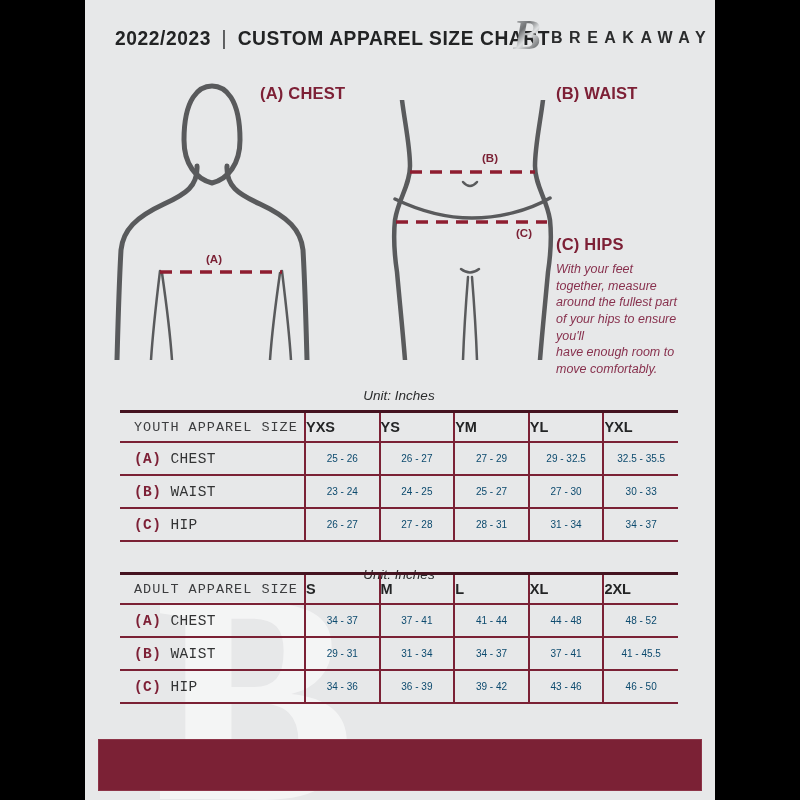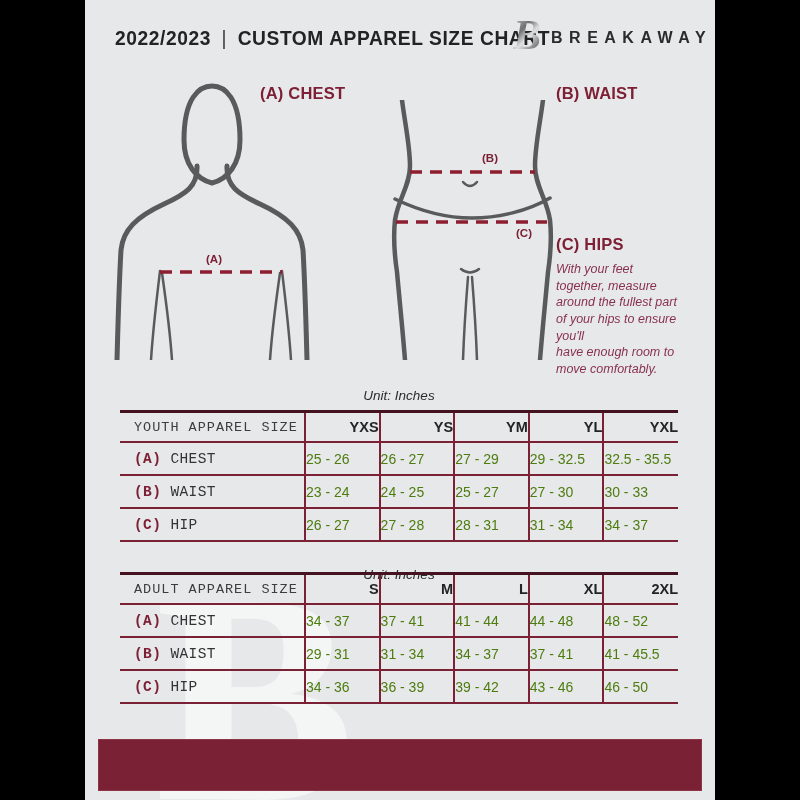--- a/index.html
+++ b/index.html
@@ -48,22 +48,22 @@
              font-weight:700;font-size:15.5px;letter-spacing:.4px;color:#232425;}
   .tbl-unit{position:absolute;left:35px;width:558px;text-align:center;z-index:1;
             font-style:italic;font-size:13.5px;color:#2b2c2d;}
   .youth-title{top:369px;} .youth-unit{top:388px;}
   .adult-title{top:548px;} .adult-unit{top:567px;}
   .size-table{position:absolute;left:35px;width:558px;z-index:1;border-collapse:collapse;
               table-layout:fixed;border-top:3px solid #451320;}
   .youth-table{top:410px;} .adult-table{top:559px;margin-top:13px;}
   .size-table th,.size-table td{border-bottom:2px solid #7b2135;padding:0;}
   .size-table th+th,.size-table td+td{border-left:2px solid #7b2135;}
-  .size-table th{height:28px;font-weight:700;font-size:14.5px;color:#232425;text-align:right;}
-  .size-table td{height:31px;font-size:14px;color:#4d7c0f;text-align:left;}
+  .size-table th{height:28px;font-weight:700;font-size:14.5px;color:#232425;text-align:left;}
+  .size-table td{height:31px;font-size:10px;color:#0c4a6e;text-align:center;}
   .size-table .label-col{text-align:left;padding-left:14px;font-family:Liberation Mono, monospace;}
   .size-table th.label-col{font-weight:400;letter-spacing:1px;font-size:13.5px;color:#3c3d3f;}
   .size-table td.label-col{font-size:14.5px;color:#333435;letter-spacing:.4px;}
   .prefix{color:#7d2036;font-weight:700;}
 
   
   .footer-bar{position:absolute;left:13px;top:739px;width:604px;height:52px;background:#7b2135;
               border:1px solid #8d3448;z-index:2;box-sizing:border-box;}
 </style>
 </head>

